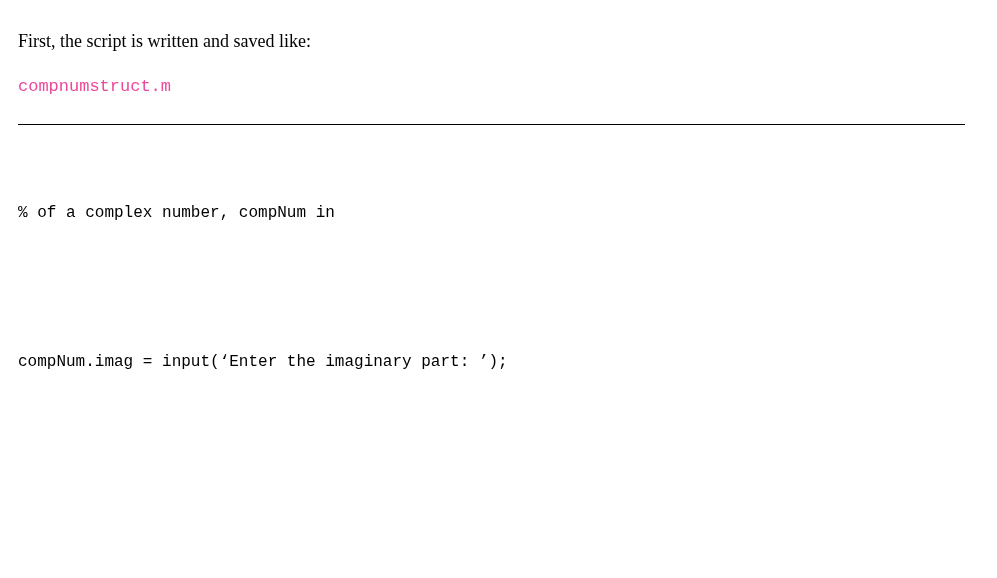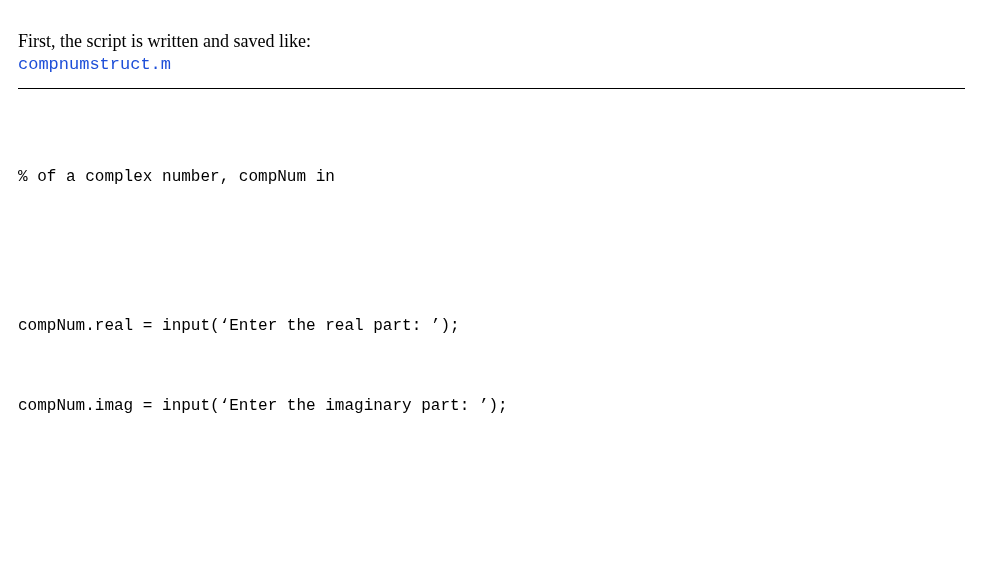--- a/index.html
+++ b/index.html
@@ -15,28 +15,29 @@
       color: #000000;
       width: 997px;
       min-height: 578px;
       padding: 28px 32px 28px 18px;
     }
 
     .intro-text {
       font-family: Georgia, 'Times New Roman', serif;
       font-size: 18px;
       color: #000000;
+      margin-bottom: 22px;
       line-height: 1.5;
     }
 
     .filename {
       font-family: 'Courier New', Courier, monospace;
       font-size: 17px;
-      color: #1d4ed8;
-      margin-bottom: 14px;
+      color: #ec4899;
+      margin-bottom: 28px;
       display: block;
     }
 
     .divider {
       border: none;
       border-top: 1.5px solid #000000;
       margin-bottom: 22px;
       margin-top: 4px;
     }
 
@@ -66,18 +67,17 @@
 
 <p class="intro-text">First, the script is written and saved like:</p>
 
 <span class="filename">compnumstruct.m</span>
 
 <hr class="divider">
 
 <div class="code-block">
   <span class="code-comment">% of a complex number, compNum in</span>
   <span class="code-spacer"> </span>
-  <span class="code-line">compNum.real = input(‘Enter the real part: ’);</span>
   <span class="code-line">compNum.imag = input(‘Enter the imaginary part: ’);</span>
   
   
   
 </div>
 
 </body></html>

